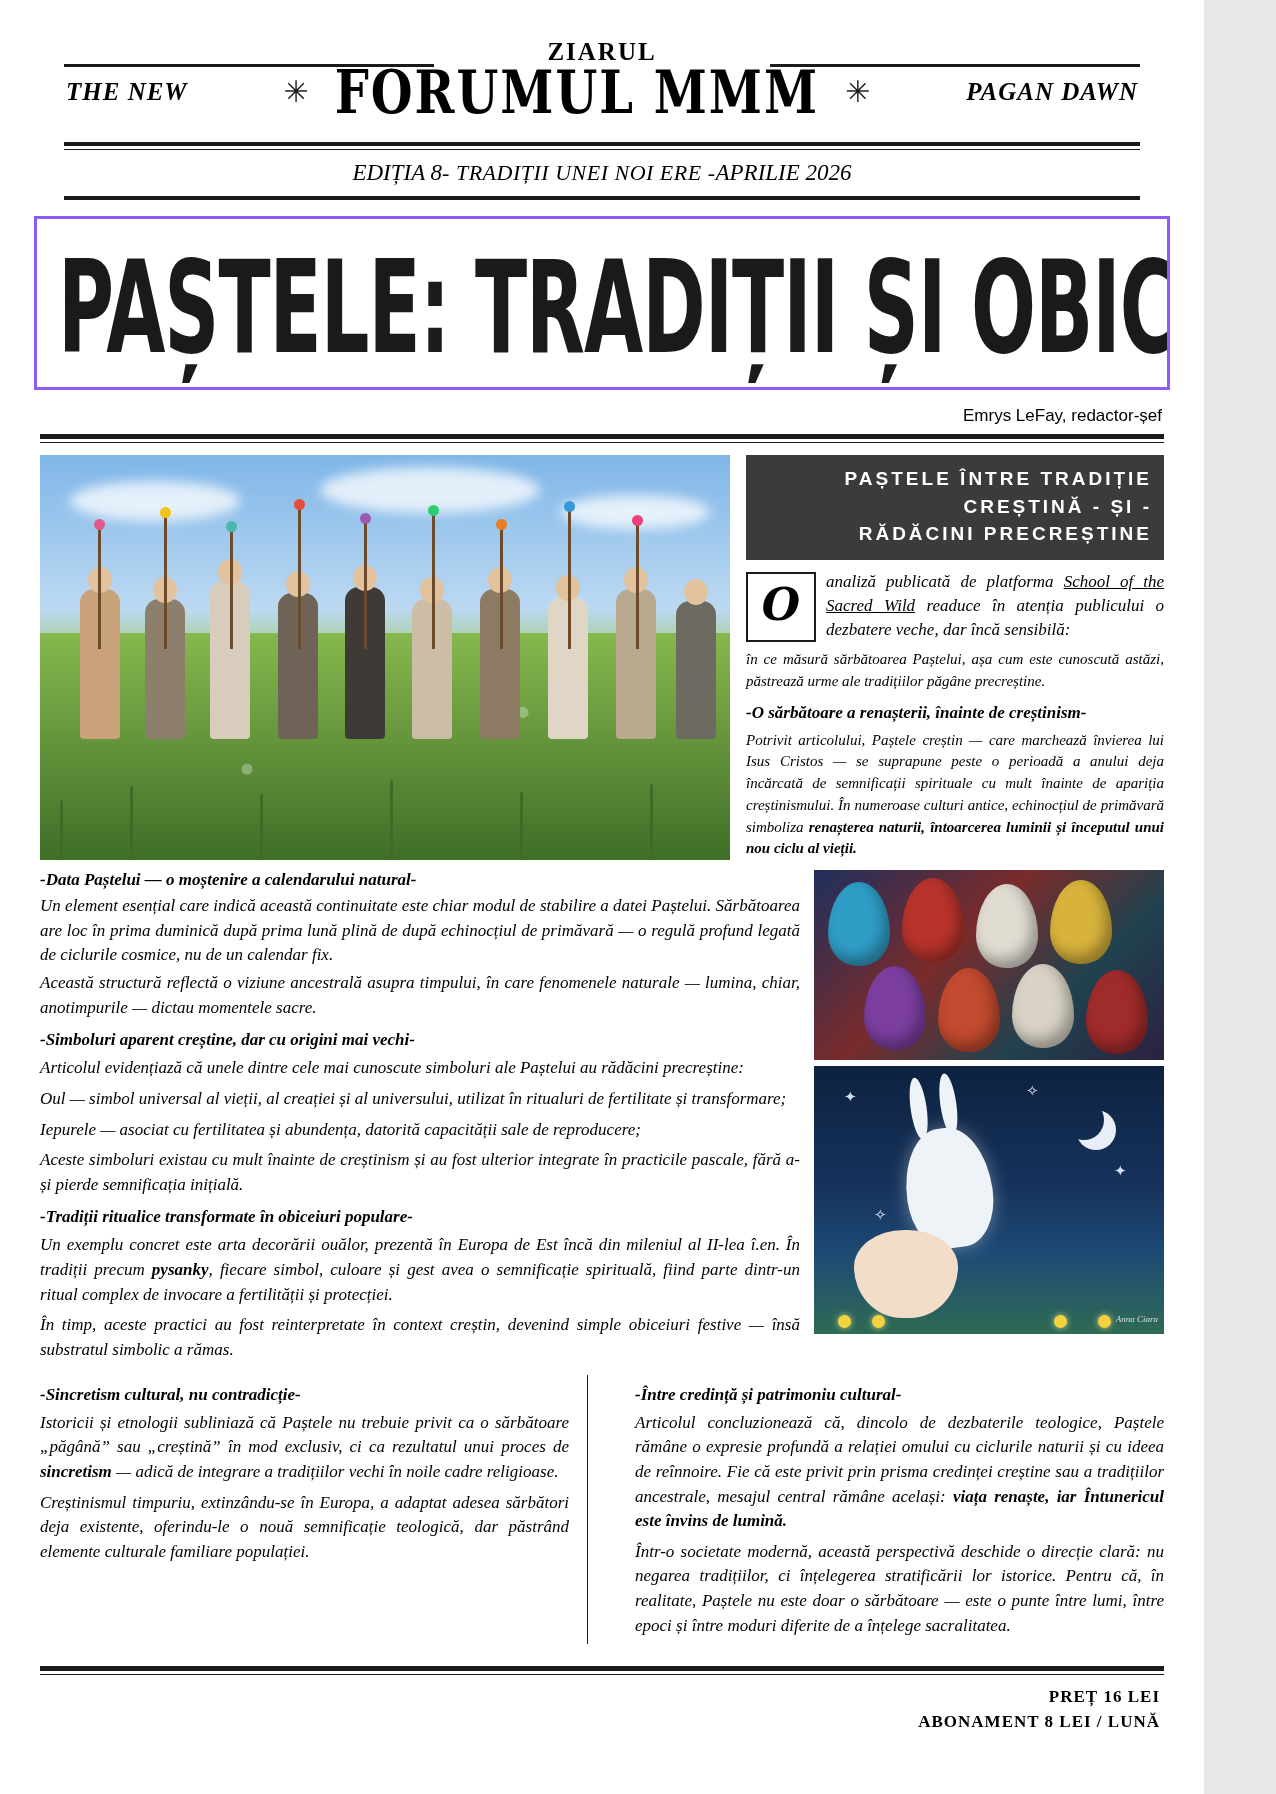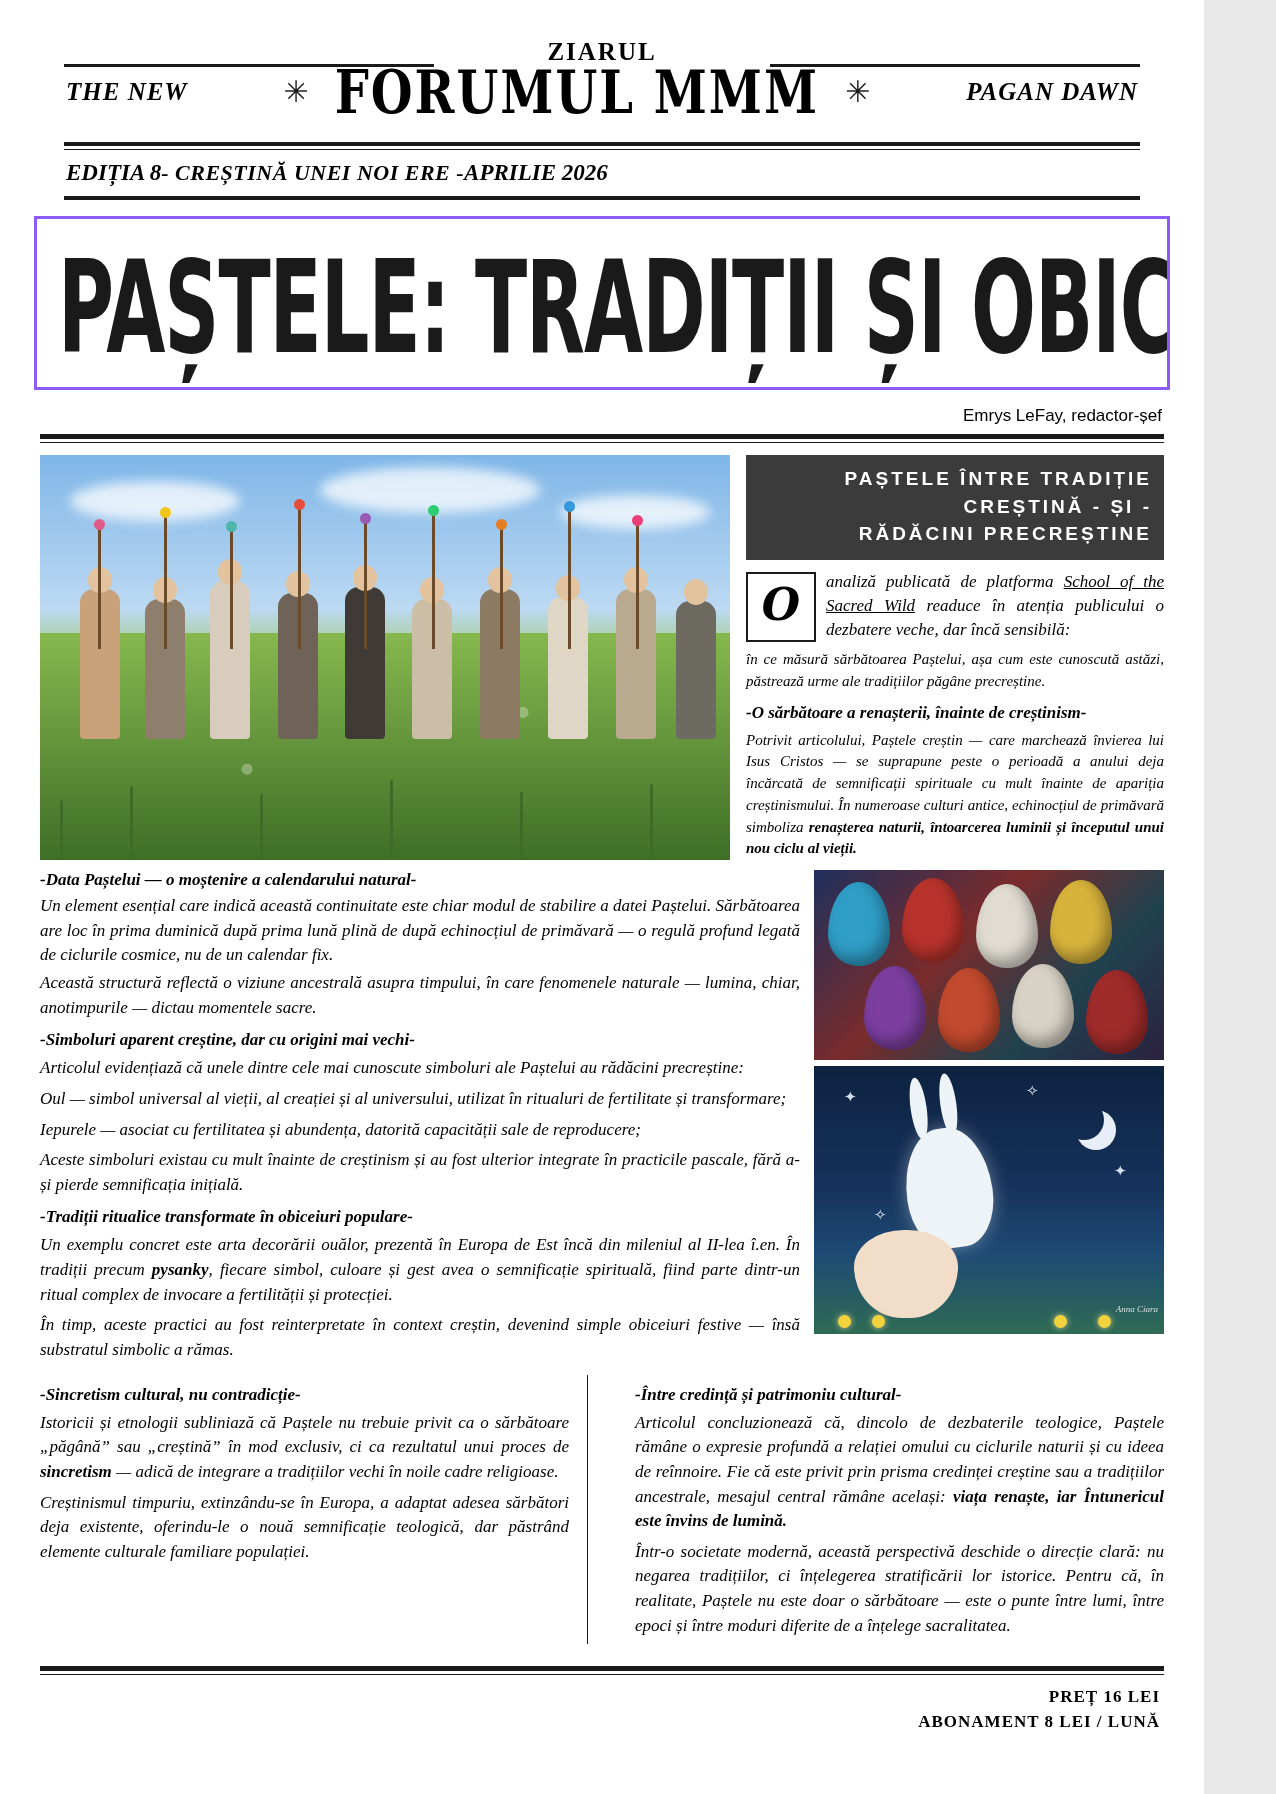--- a/index.html
+++ b/index.html
@@ -91,24 +91,24 @@
     border-top: 4px solid #1a1a1a;
   }
   .mast-rule-thin {
     margin: 3px 40px 0 40px;
     border-top: 1px solid #1a1a1a;
   }
 
   .edition-row {
     display: flex;
     align-items: center;
-    justify-content: flex-start;
+    justify-content: center;
     padding: 10px 42px 8px 42px;
     font-style: italic;
-    font-weight: bold;
+    font-weight: normal;
     font-size: 23px;
   }
   .edition-center {
     font-size: 22px;
     letter-spacing: 0.5px;
   }
   .mast-rule-bottom {
     margin: 2px 40px 0 40px;
     border-top: 4px solid #1a1a1a;
   }
@@ -349,21 +349,21 @@
   .daff {
     position: absolute;
     bottom: 6px;
     width: 13px; height: 13px;
     border-radius: 50%;
     background: #f2d33c;
     box-shadow: 0 0 6px rgba(255,240,150,.8);
   }
   .sig {
     position: absolute;
-    right: 6px; bottom: 20px;
+    right: 6px; bottom: 10px;
     color: #f4f4f4;
     font-size: 9px;
     font-style: italic;
     opacity: .85;
   }
 
   
   .two-col {
     display: flex;
     margin: 12px 16px 0 16px;
@@ -419,21 +419,21 @@
         <span class="star">✳</span>
       </div>
       <div class="side-title">PAGAN DAWN</div>
     </div>
 
     <div class="mast-rule-thick"></div>
     <div class="mast-rule-thin"></div>
 
     <div class="edition-row">
       <div>EDIȚIA 8</div>
-      <div class="edition-center">- CREȘTINĂ UNEI NOI ERE -</div>
+      <div class="edition-center">- TRADIȚII UNEI NOI ERE -</div>
       <div>APRILIE 2026</div>
     </div>
     <div class="mast-rule-bottom"></div>
   </div>
 
   <div class="headline-box" style="border-color: rgb(139, 92, 246);">
     <div class="headline">PAȘTELE: TRADIȚII ȘI OBICEIURI</div>
   </div>
 
   <div class="byline">Emrys LeFay, redactor-șef</div>

